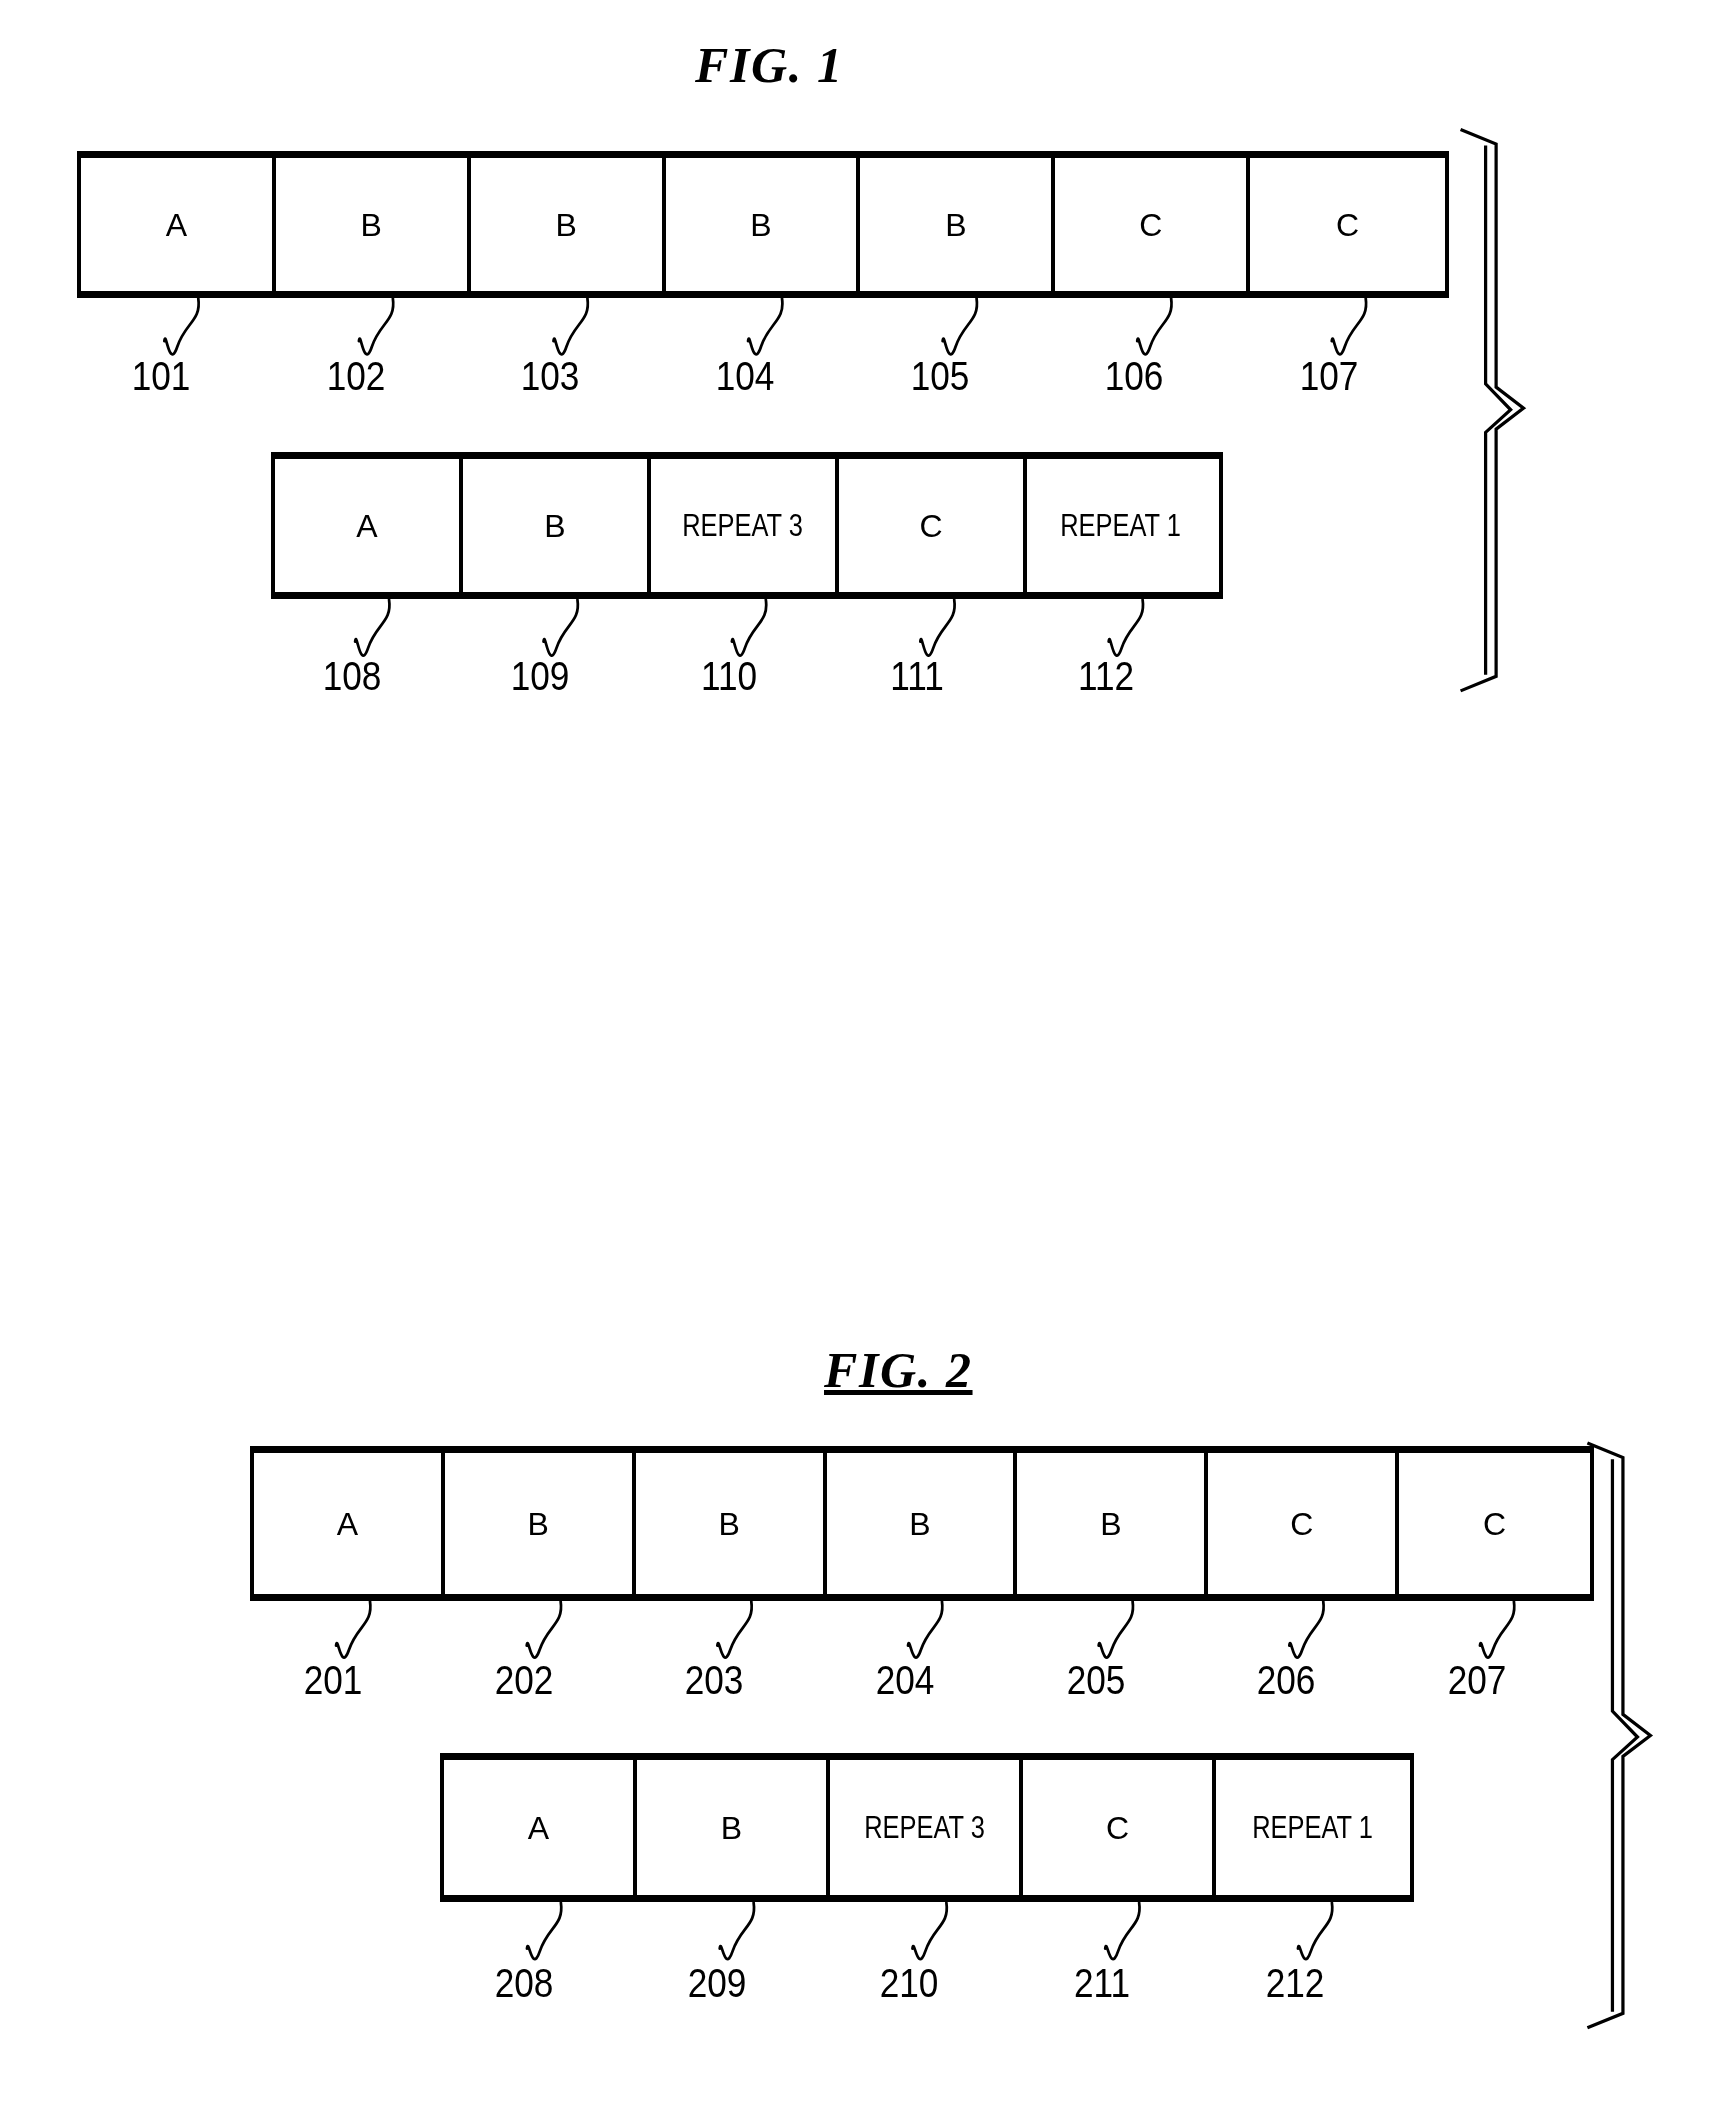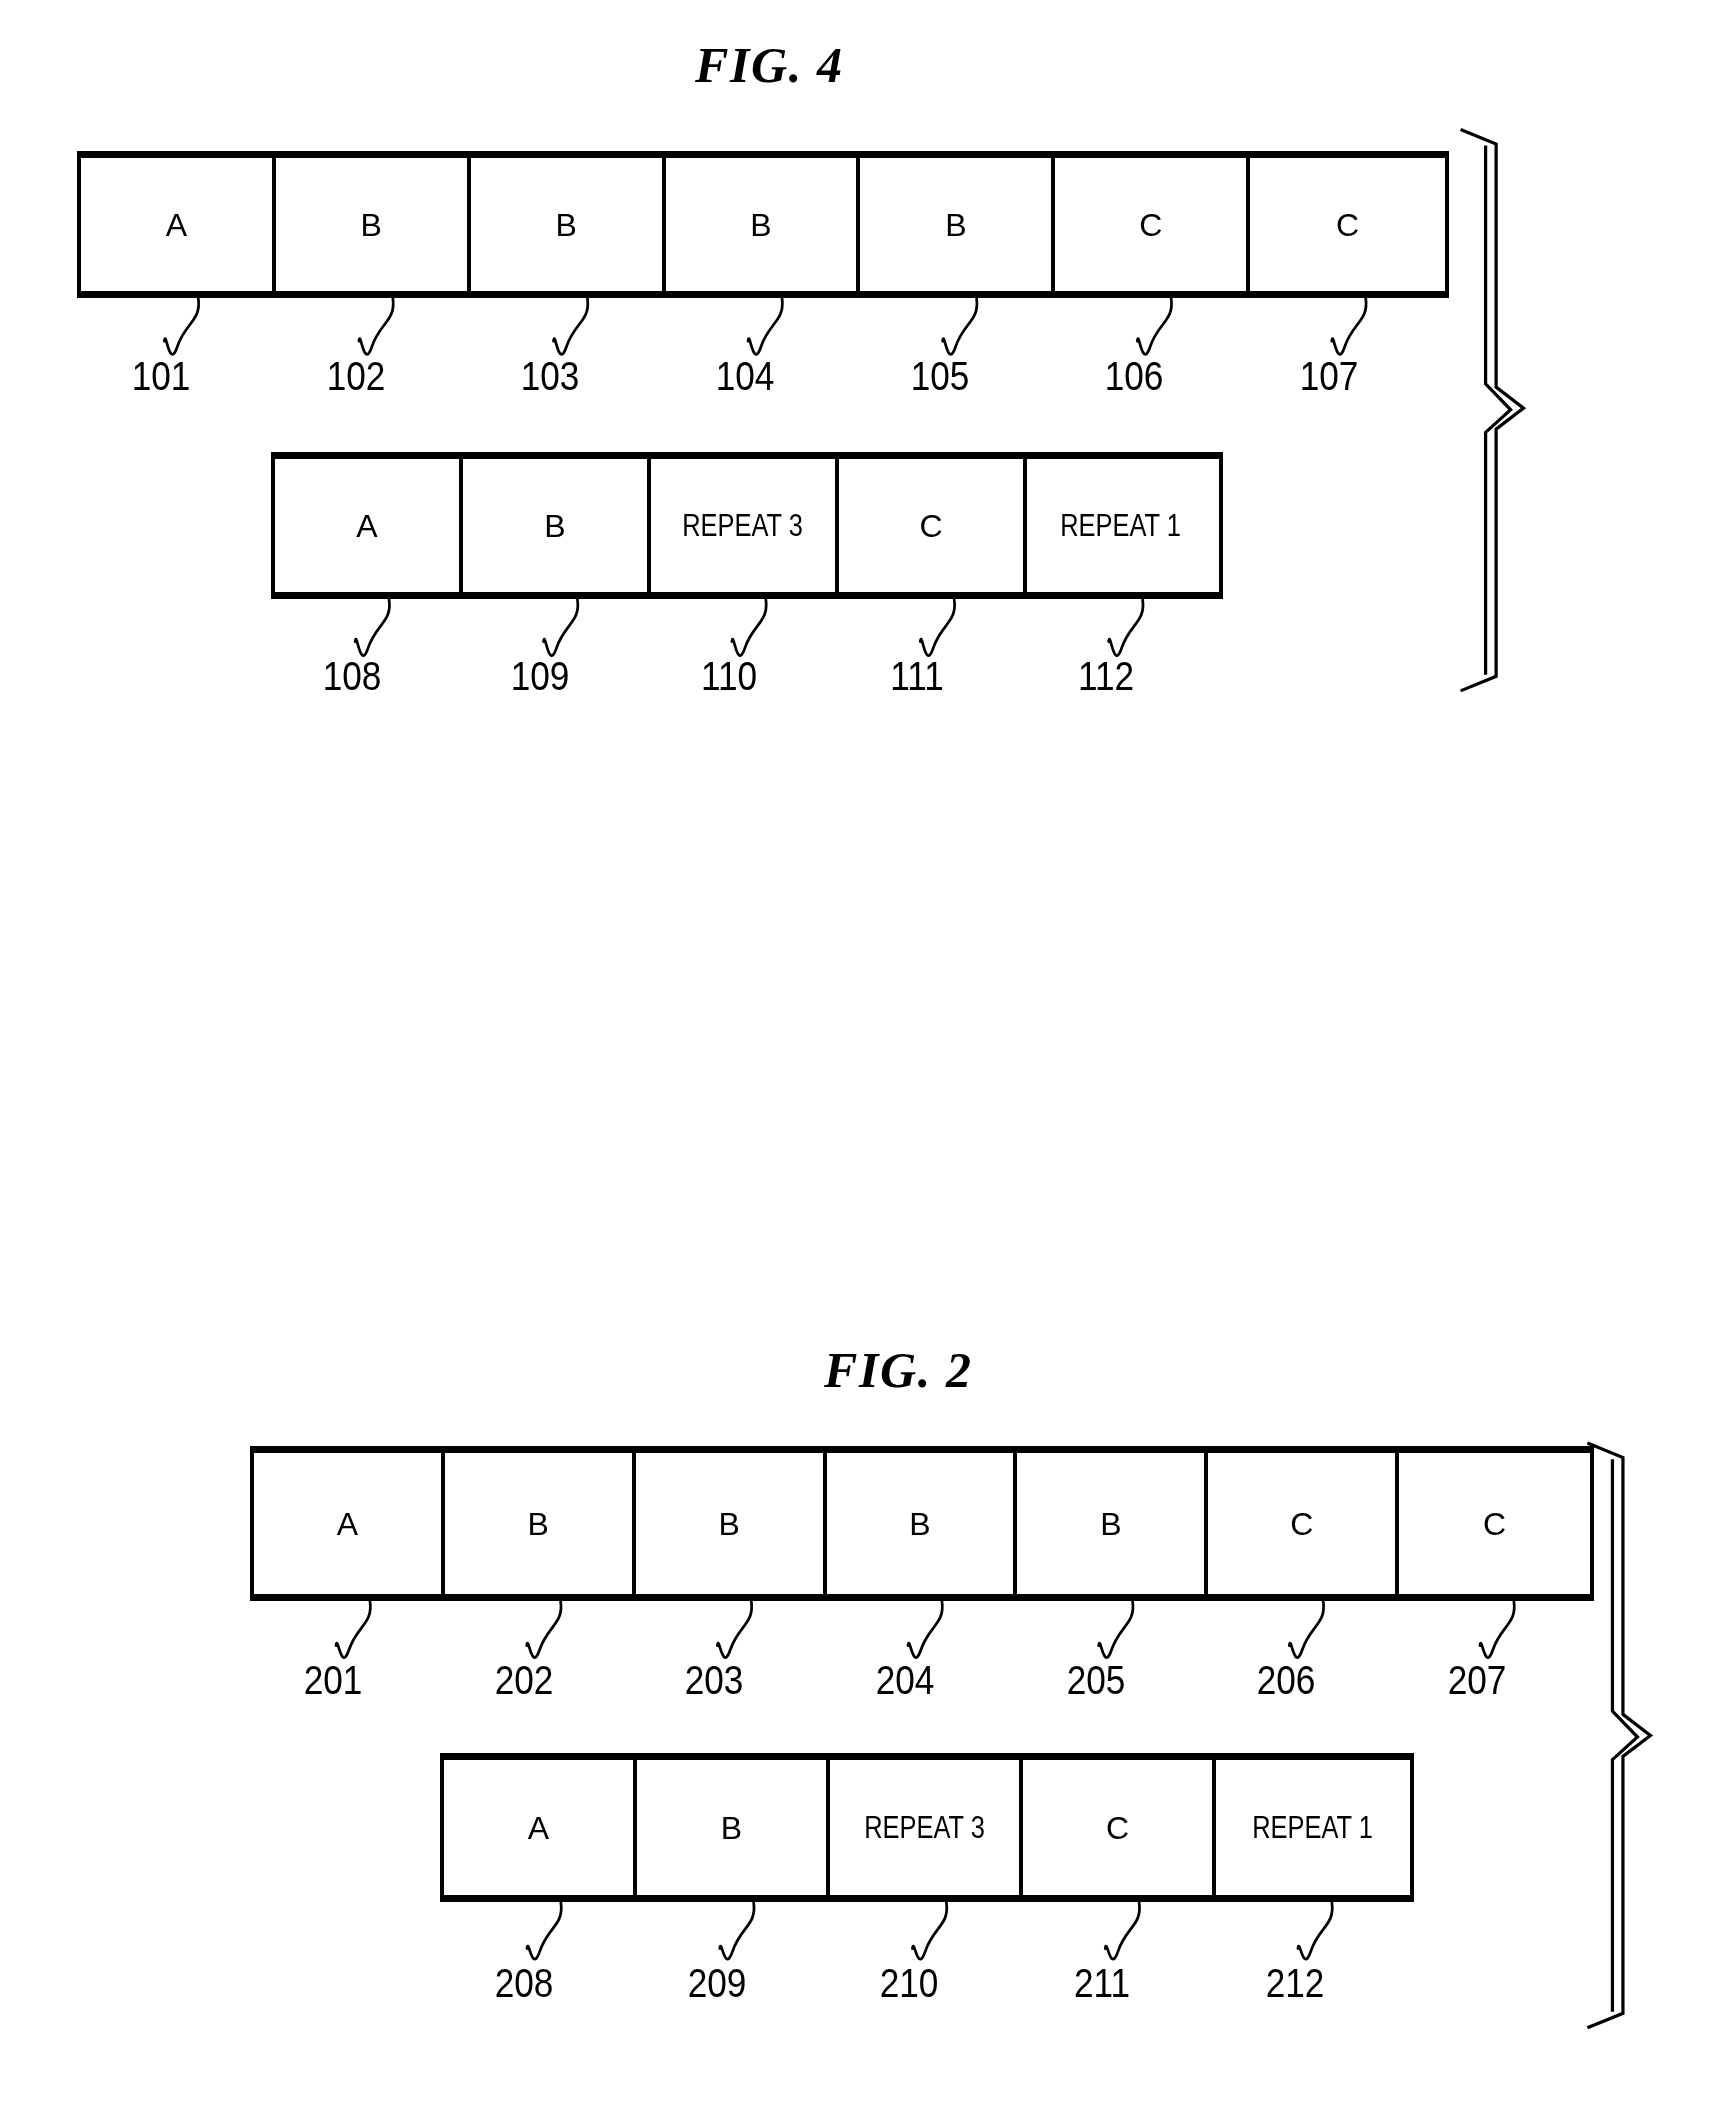--- a/index.html
+++ b/index.html
@@ -93,21 +93,21 @@
     top: 0;
     width: 1732px;
     height: 2108px;
     pointer-events: none;
   }
 </style>
 </head>
 <body>
 
 <div id="figure-root">
-    <div class="figure-title" style="left: 695px; top: 36px;">FIG. 4</div>
+    <div class="figure-title" style="left: 695px; top: 36px;">FIG. 1</div>
     <div class="ref-num" style="left: 161px; top: 356px;">101</div>
     <div class="ref-num" style="left: 356px; top: 356px;">102</div>
     <div class="ref-num" style="left: 550px; top: 356px;">103</div>
     <div class="ref-num" style="left: 745px; top: 356px;">104</div>
     <div class="ref-num" style="left: 940px; top: 356px;">105</div>
     <div class="ref-num" style="left: 1134px; top: 356px;">106</div>
     <div class="ref-num" style="left: 1329px; top: 356px;">107</div>
     <div class="seq-row" id="fig1-row1" style="left: 77px; top: 151px; width: 1372px; height: 147px;">
       <div class="seq-cell" style="width: 195px;">
         <span class="cell-label">A</span>
@@ -146,21 +146,21 @@
       <div class="seq-cell" style="width: 188px;">
         <span class="cell-label compact">REPEAT 3</span>
       </div>
       <div class="seq-cell" style="width: 188px;">
         <span class="cell-label">C</span>
       </div>
       <div class="seq-cell" style="width: 188px;">
         <span class="cell-label compact">REPEAT 1</span>
       </div>
     </div>
-    <div class="figure-title" style="left: 824px; top: 1341px;">FIG. 2</div>
+    <div class="figure-title" style="left: 824px; top: 1341px; text-decoration: underline;">FIG. 2</div>
     <div class="ref-num" style="left: 333px; top: 1660px;">201</div>
     <div class="ref-num" style="left: 524px; top: 1660px;">202</div>
     <div class="ref-num" style="left: 714px; top: 1660px;">203</div>
     <div class="ref-num" style="left: 905px; top: 1660px;">204</div>
     <div class="ref-num" style="left: 1096px; top: 1660px;">205</div>
     <div class="ref-num" style="left: 1286px; top: 1660px;">206</div>
     <div class="ref-num" style="left: 1477px; top: 1660px;">207</div>
     <div class="seq-row" id="fig2-row1" style="left: 250px; top: 1446px; width: 1344px; height: 155px;">
       <div class="seq-cell" style="width: 191px;">
         <span class="cell-label">A</span>

